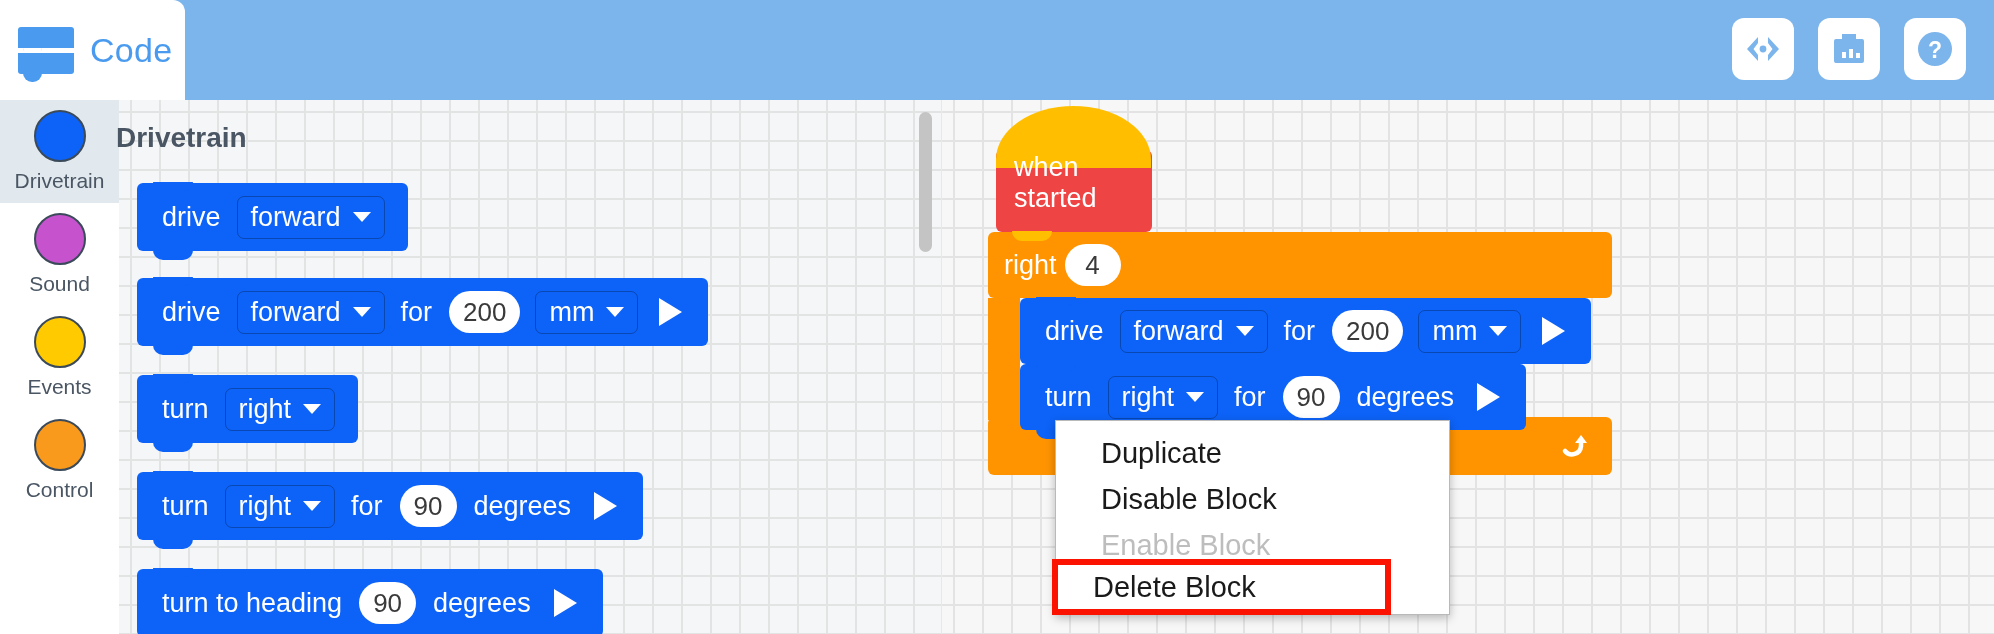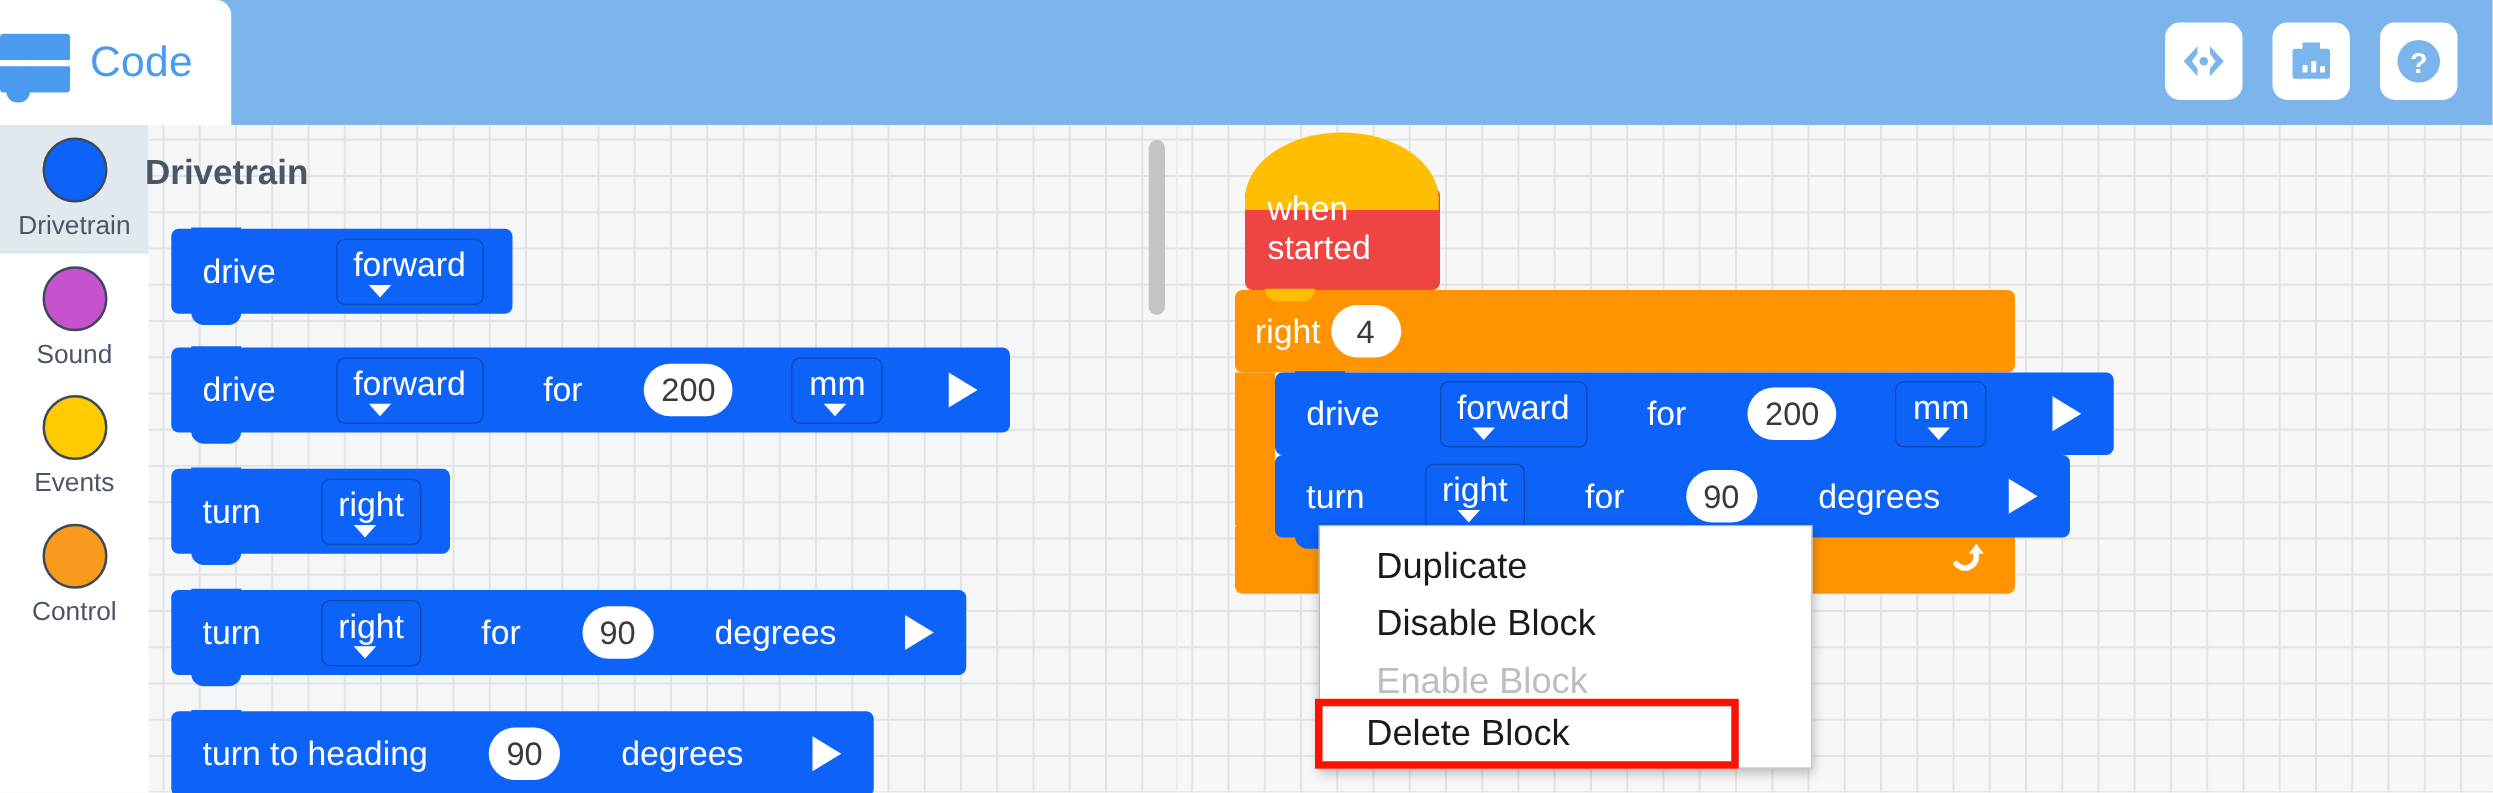--- a/index.html
+++ b/index.html
@@ -16,20 +16,21 @@
     position: absolute; left: 0; top: 0;
     width: 1994px; height: 100px;
     background: #7cb4ec;
   }
   #app-tab {
     position: absolute; left: 0; top: 0;
     width: 185px; height: 101px;
     background: #ffffff;
     border-radius: 0 12px 0 0;
     display: flex; align-items: center;
+    padding-left: 18px;
   }
   #tab-logo { width: 56px; height: 48px; position: relative; flex: none; }
   #tab-logo .bar {
     position: absolute; left: 0; width: 56px; height: 21px;
     background: #4a9bef;
   }
   #tab-logo .bar.b1 { top: 0; border-radius: 3px 3px 0 0; }
   #tab-logo .bar.b2 { top: 26px; border-radius: 0 0 3px 3px; }
   #tab-logo .bar.b1:after {
     content:""; position:absolute; left: 5px; bottom: -8px;
@@ -119,43 +120,41 @@
   
   .block {
     position: absolute;
     display: flex; align-items: center;
     border-radius: 6px;
     padding: 0 16px;
     color: #ffffff;
     font-size: 27px;
     white-space: nowrap;
     cursor: pointer;
-    gap: 32px;
   }
   .block.dt { background: #0d63f8; }
   .block .notch-top {
     position: absolute; left: 16px; top: -1px;
     width: 40px; height: 9px;
     border-radius: 0 0 10px 10px;
     background: inherit;
   }
   .block .bump {
     position: absolute; left: 16px; bottom: -9px;
     width: 40px; height: 10px;
     border-radius: 0 0 11px 11px;
     background: inherit;
   }
   .lbl { margin: 0 9px; }
   .dropdown {
-    display: inline-flex; align-items: flex-start;
+    display: inline-flex; align-items: center;
     border: 1px solid rgba(0,0,0,.28);
     border-radius: 7px;
     padding: 5px 13px;
     margin: 0 7px;
-    flex-direction: column;
   }
   .dropdown .caret {
     width: 0; height: 0; margin-left: 12px;
     border-left: 9px solid transparent;
     border-right: 9px solid transparent;
     border-top: 10px solid #ffffff;
   }
   .numfield {
     background: #ffffff; color: #3a3a3a;
     border-radius: 22px;

